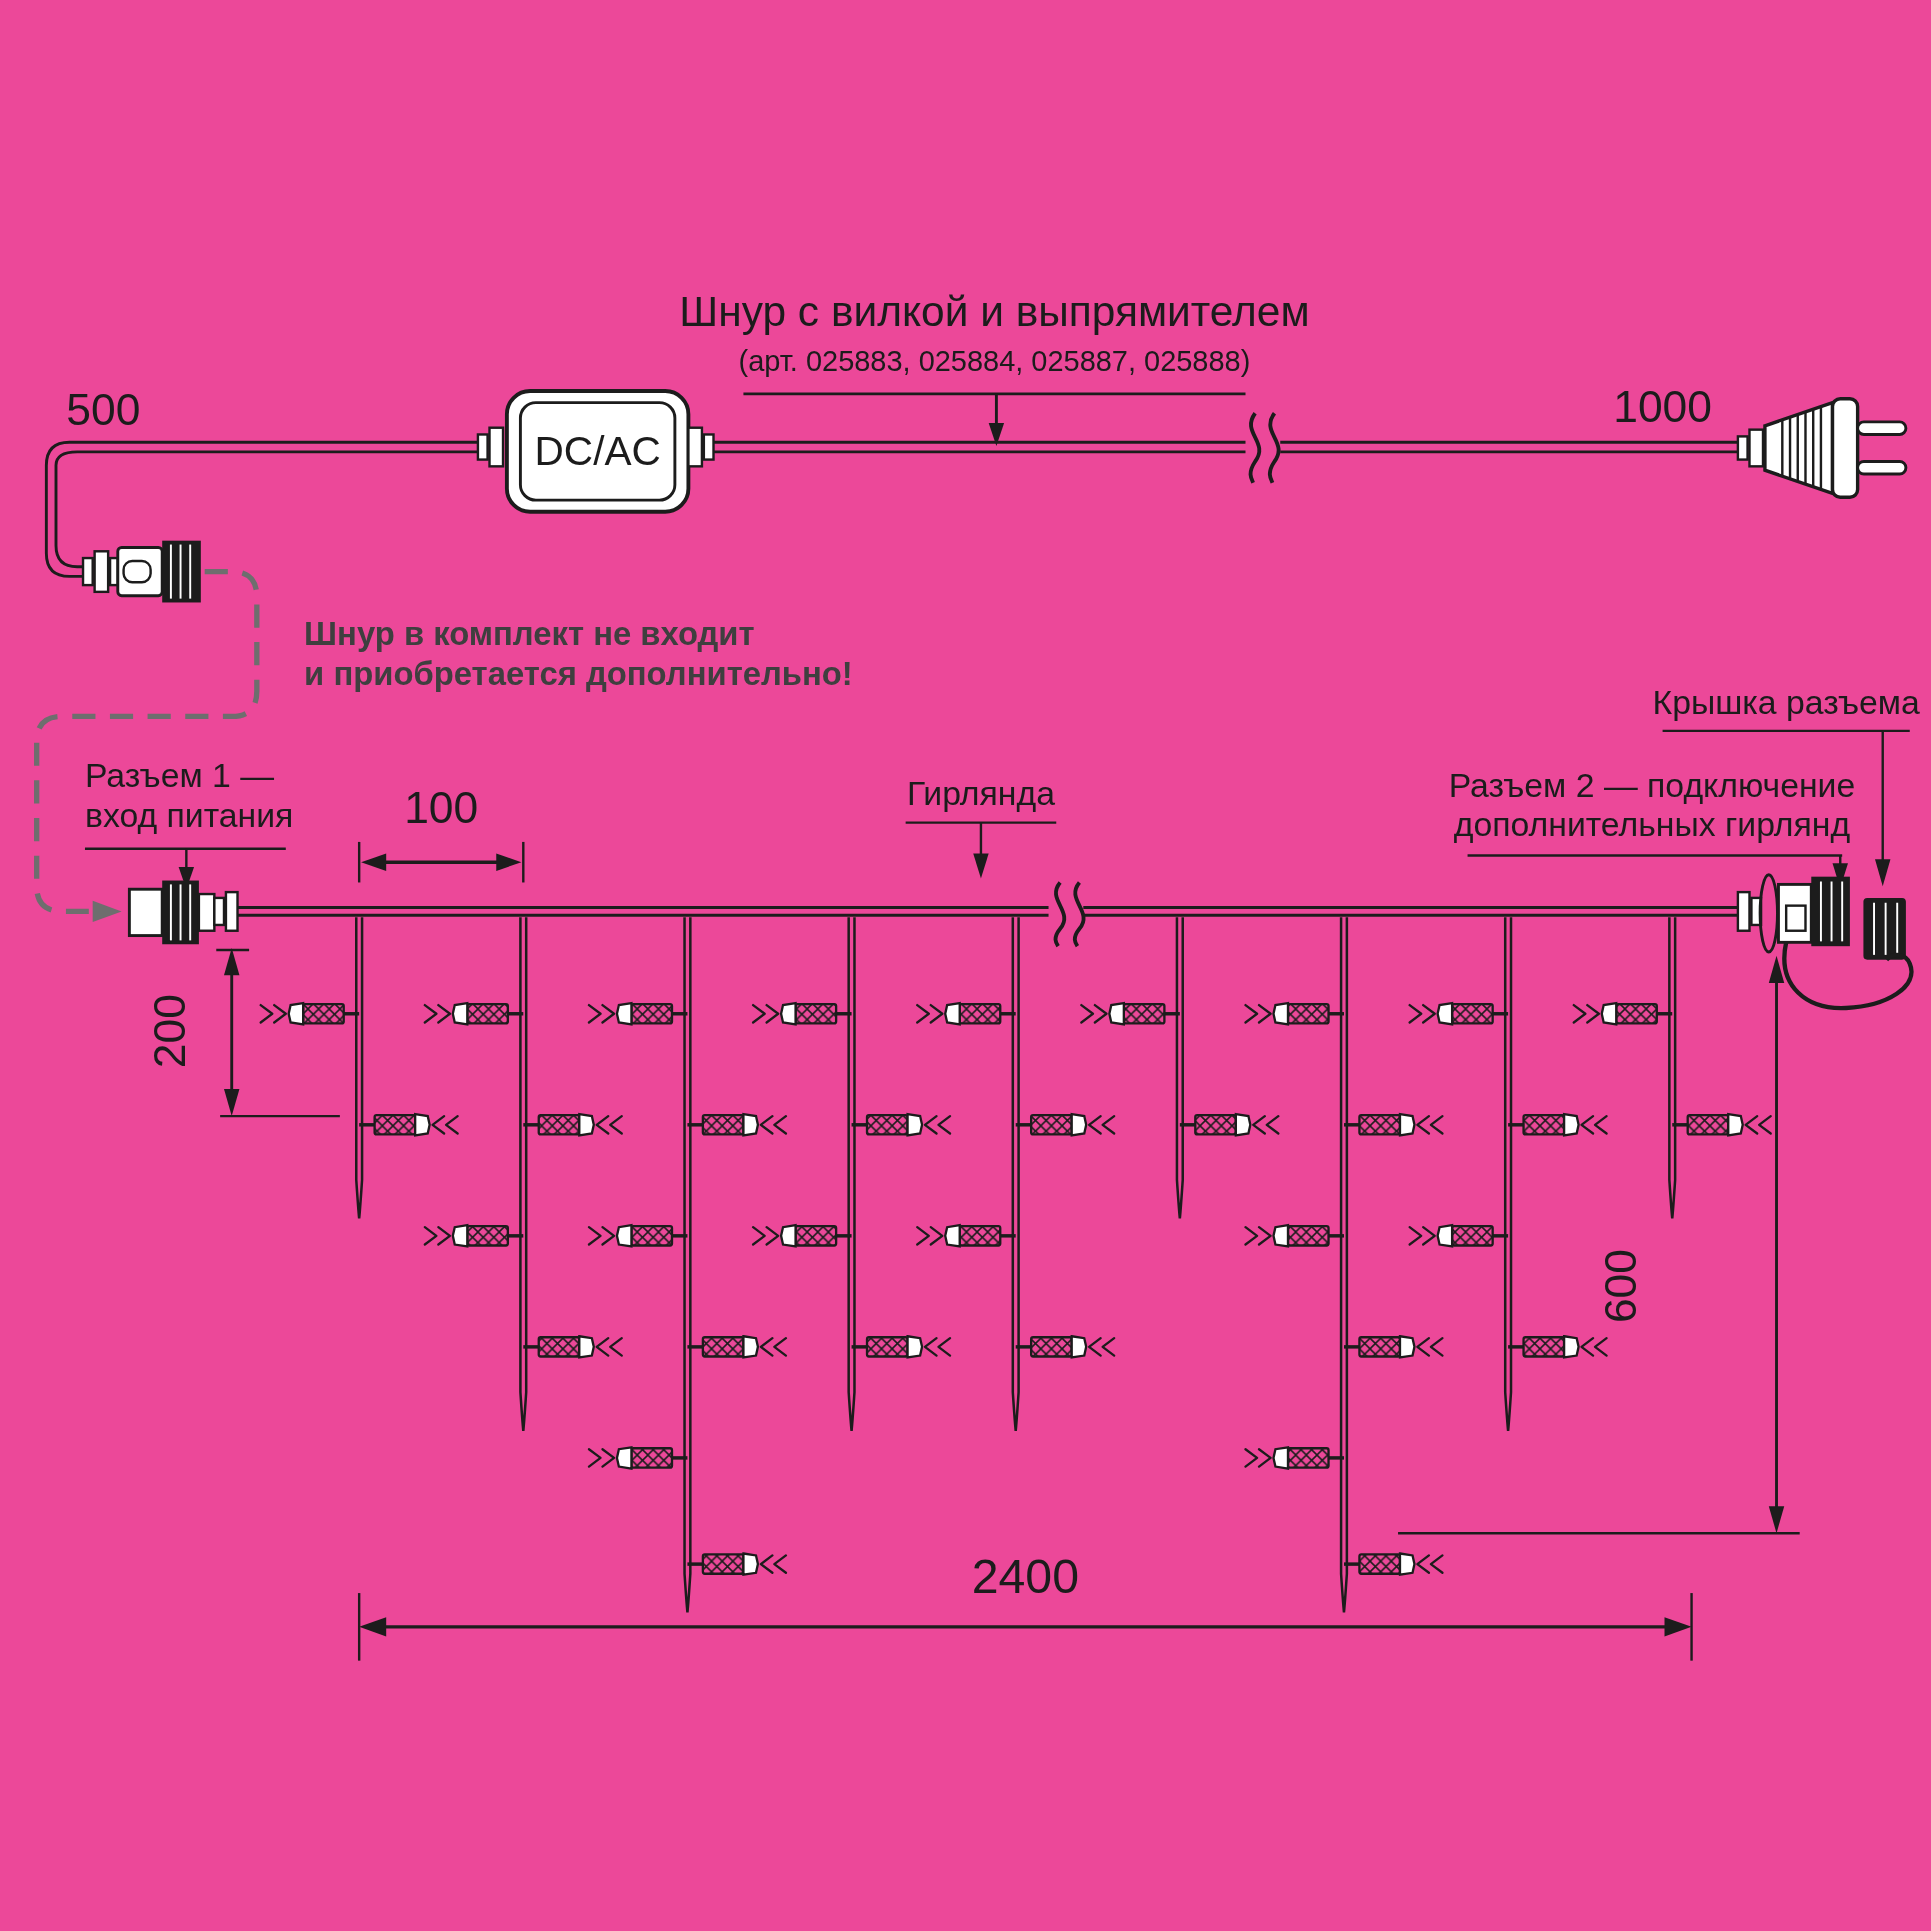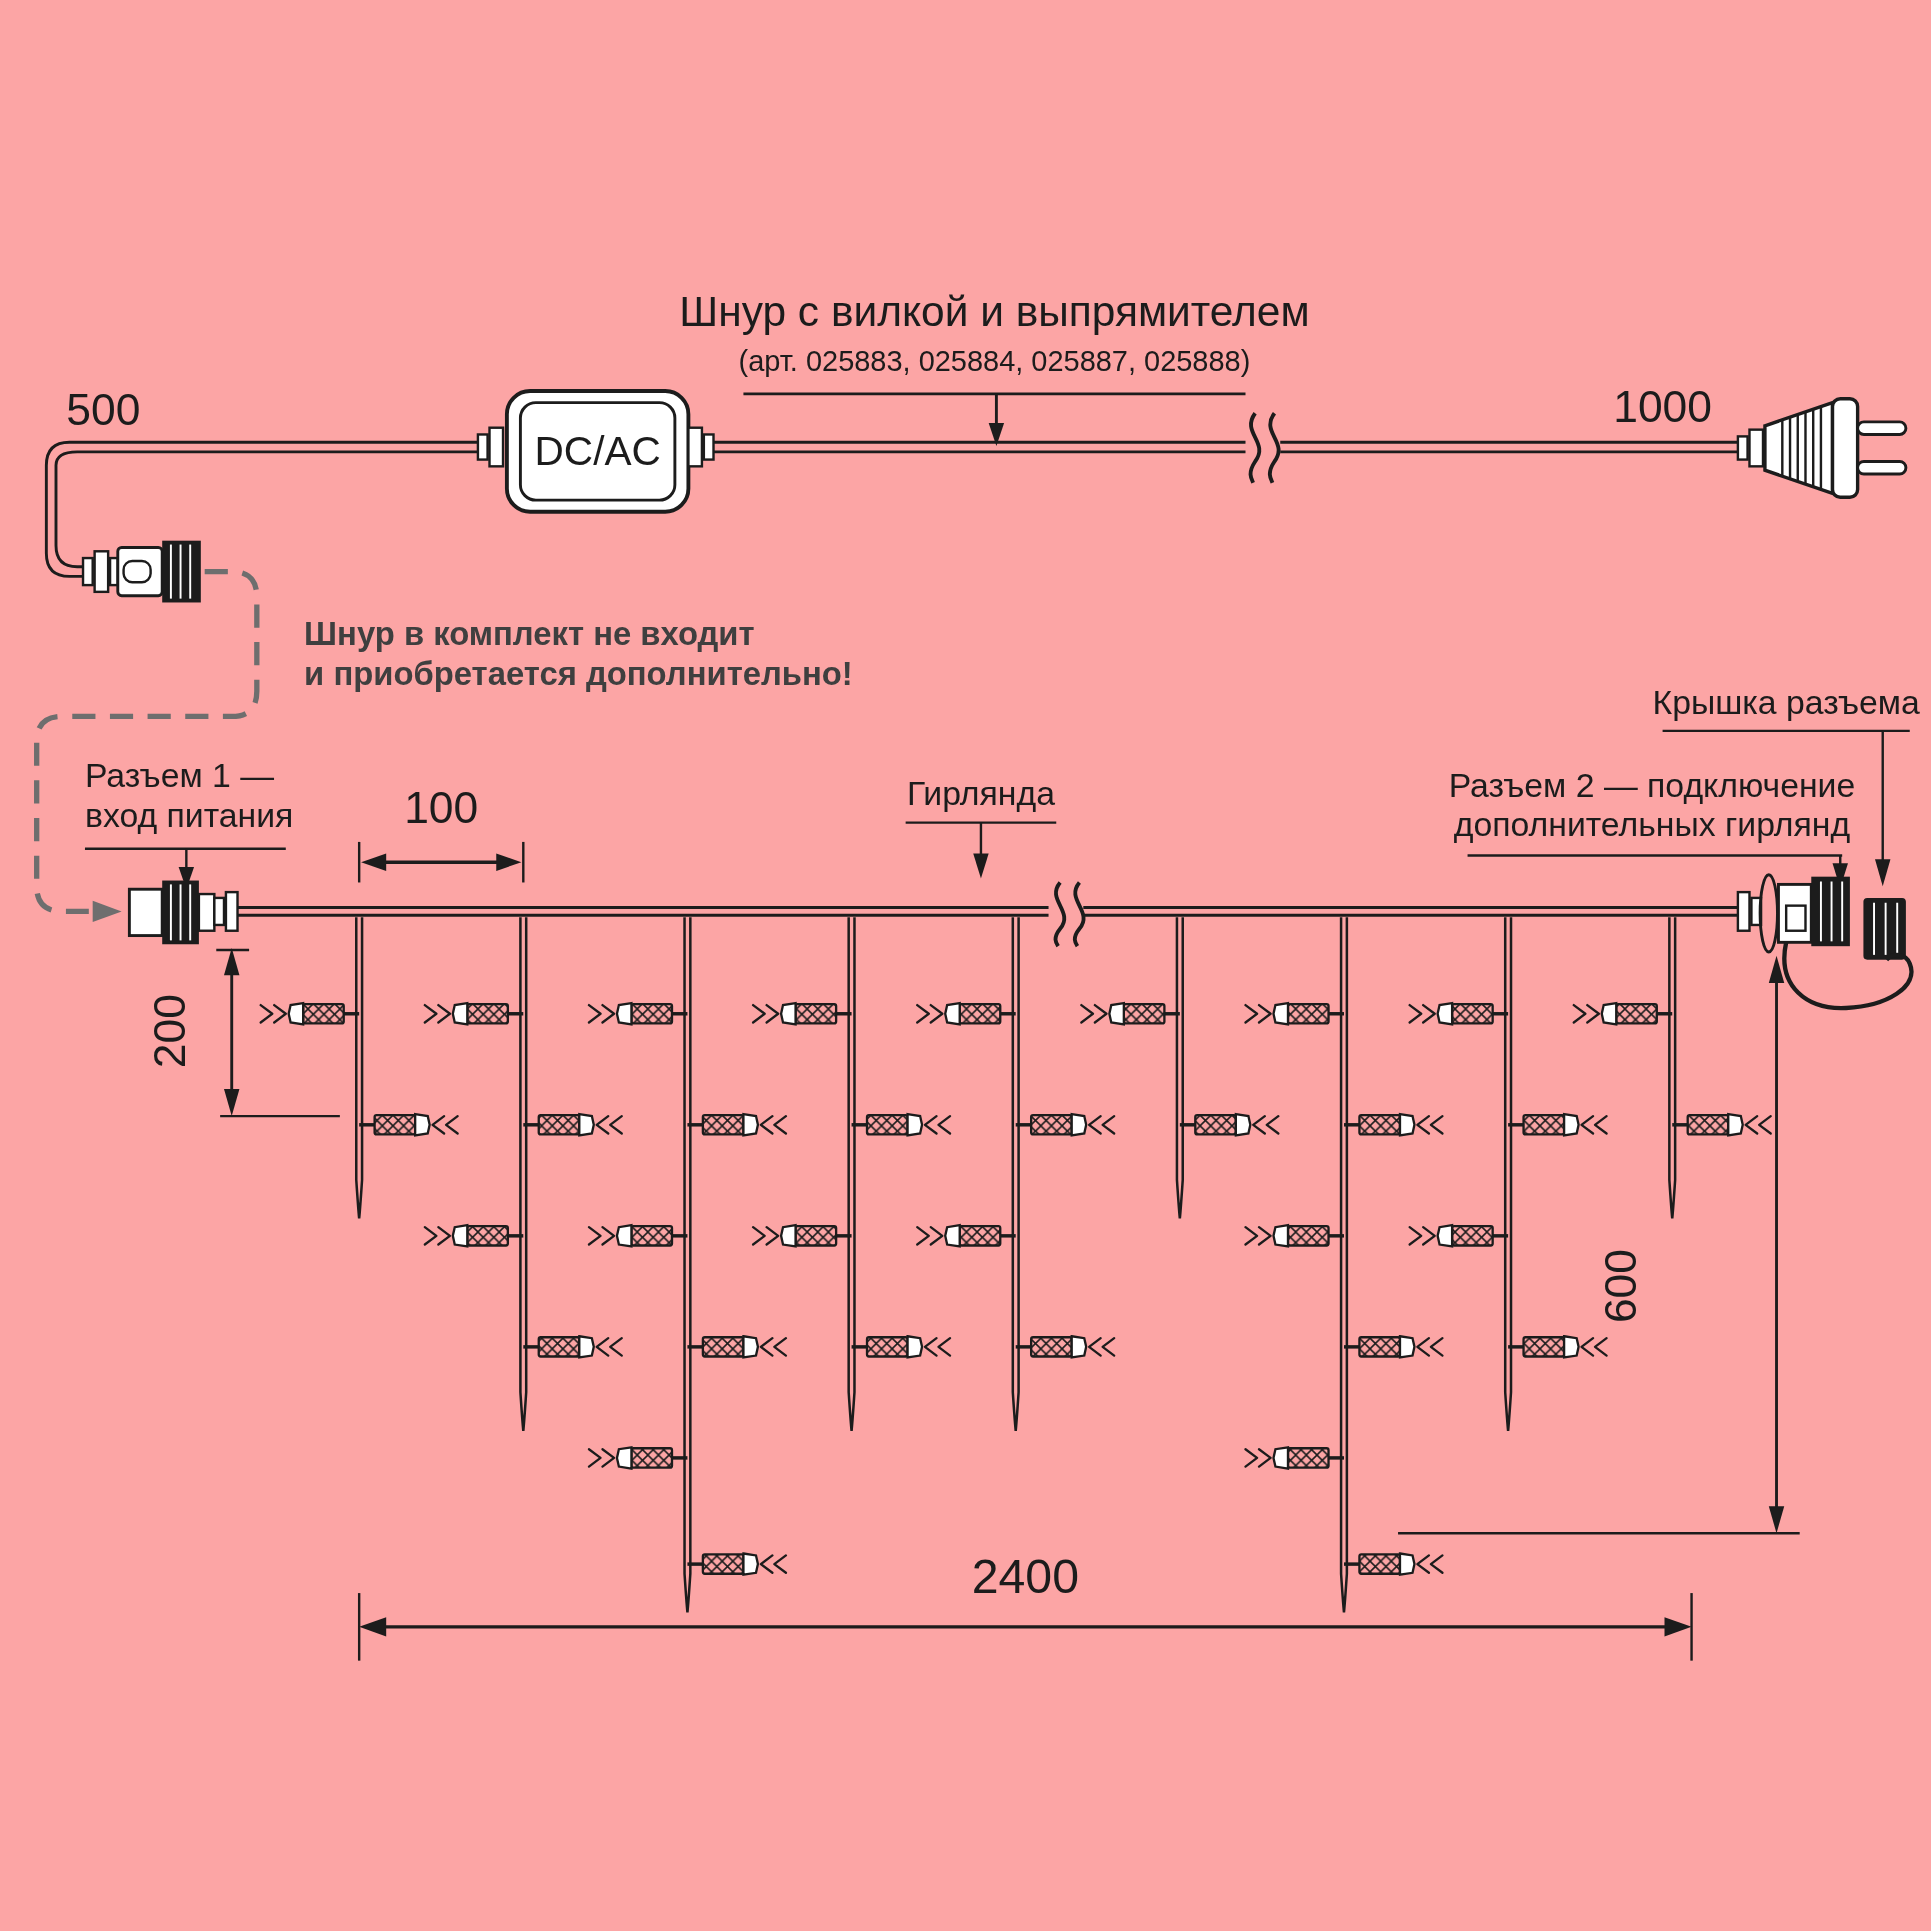--- a/index.html
+++ b/index.html
@@ -1,16 +1,16 @@
 <!DOCTYPE html>
 <html><head>
 <meta charset="utf-8">
 <style>
   html,body{margin:0;padding:0;background:#fff;}
-  .canvas{width:1931px;height:1931px;position:relative;background:#fca5a5;
+  .canvas{width:1931px;height:1931px;position:relative;background:#ec4899;
           font-family:"Liberation Sans", sans-serif;}
   svg{display:block;}
   text{font-family:"Liberation Sans", sans-serif;fill:#1c1c1c;}
   .t-title{font-size:44px;}
   .t-sub{font-size:30px;}
   .t-note{font-size:34px;font-weight:700;fill:#3f3f3f;}
   .t-label{font-size:35px;}
   .t-dim{font-size:46px;}
   .t-dim-big{font-size:50px;}
   .t-box{font-size:42px;}

